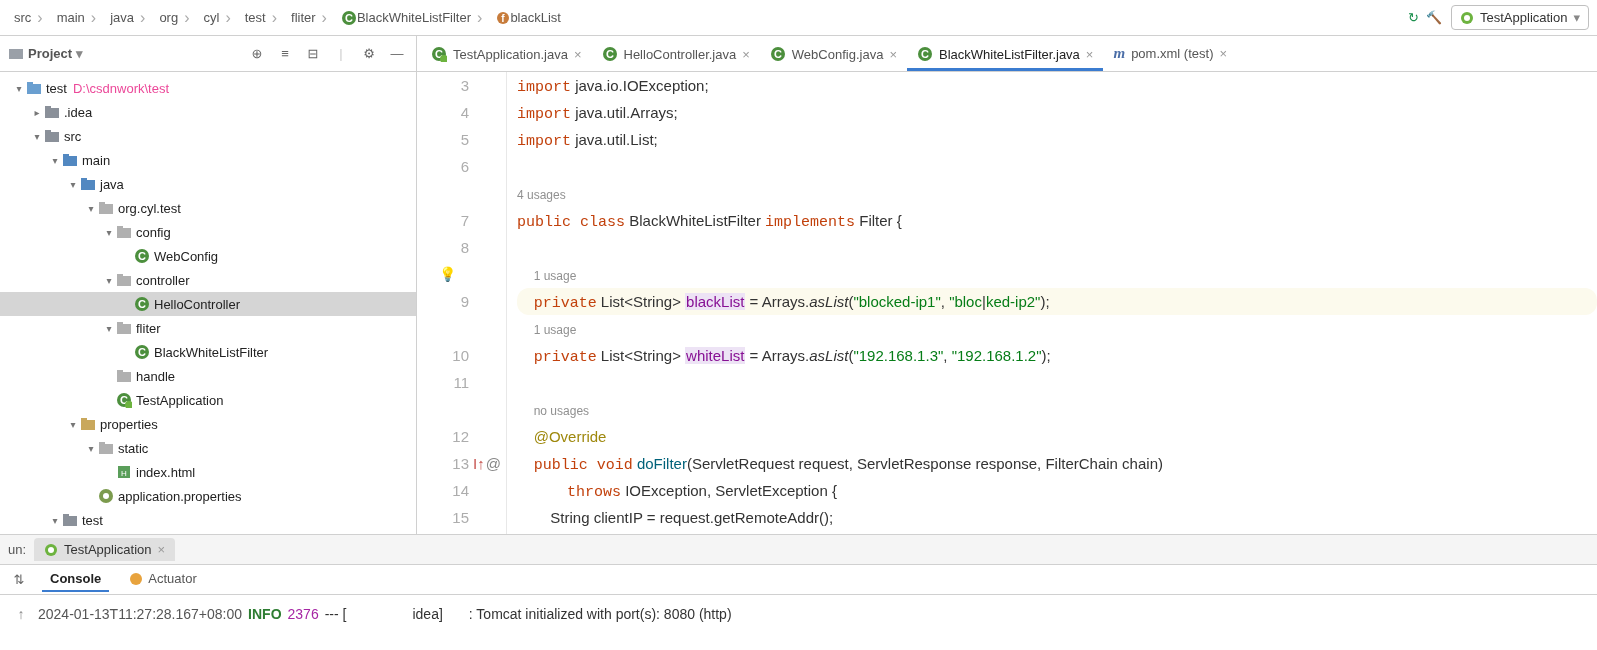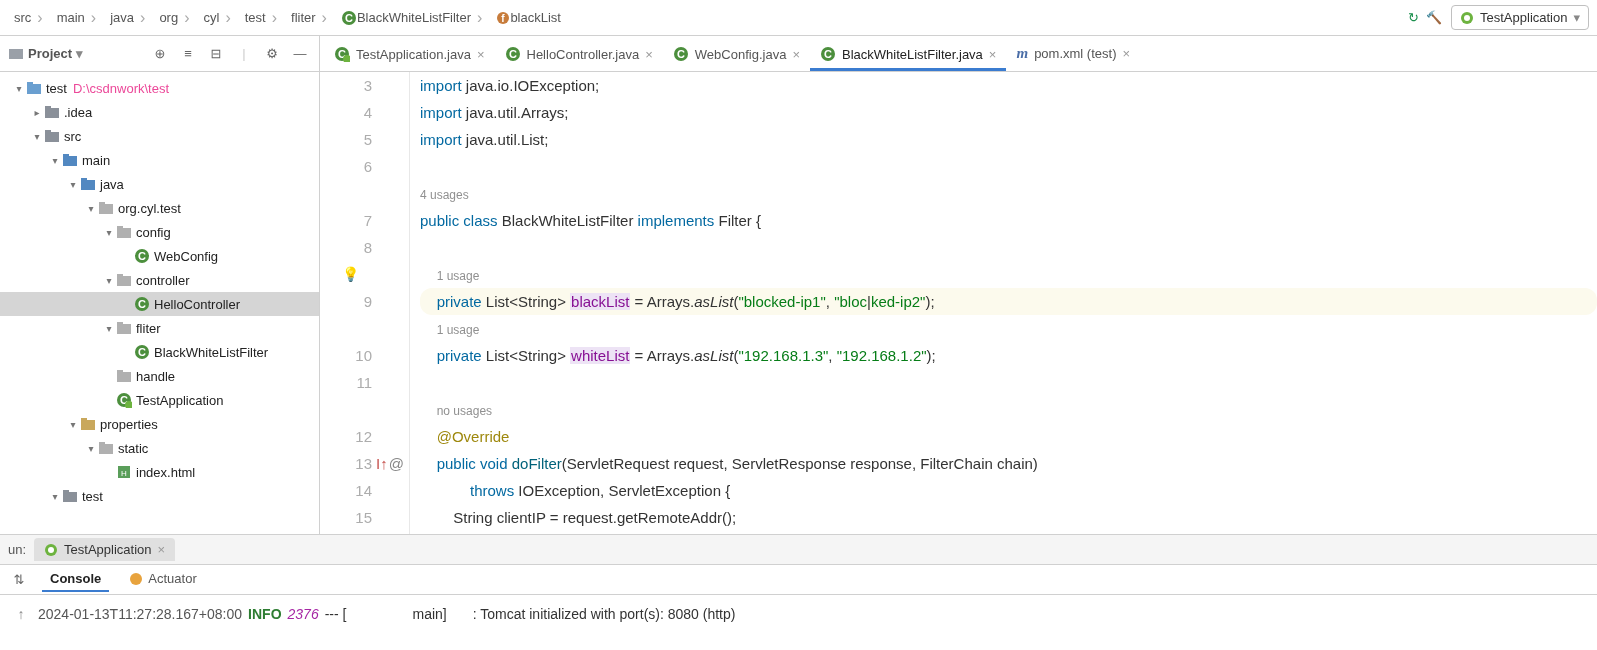--- a/index.html
+++ b/index.html
@@ -10,21 +10,21 @@
 .breadcrumb { display: flex; align-items: center; gap: 2px; flex: 1; }
 .crumb { display: flex; align-items: center; padding: 2px 6px; color: #555; cursor: pointer; }
 .crumb .sep { color: #888; margin-left: 6px; }
 .run-icons { display: flex; align-items: center; gap: 8px; }
 .run-combo { border: 1px solid #c0c0c0; border-radius: 4px; padding: 4px 8px; display: flex; align-items: center; gap: 6px; background: #fff; }
 
 
 .main { display: flex; height: 498px; }
 
 
-.project-panel { width: 320px; border-right: 1px solid #d0d0d0; display: flex; flex-direction: column; }
+.project-panel { width: 417px; border-right: 1px solid #d0d0d0; display: flex; flex-direction: column; }
 .project-header { height: 36px; display: flex; align-items: center; padding: 0 8px; border-bottom: 1px solid #d0d0d0; }
 .project-title { display: flex; align-items: center; gap: 4px; flex: 1; font-weight: 600; color: #555; }
 .project-title .arrow { color: #888; }
 .project-tools { display: flex; gap: 6px; }
 .tool-btn { width: 22px; height: 22px; display: flex; align-items: center; justify-content: center; color: #666; cursor: pointer; border-radius: 3px; }
 
 .tree { overflow-y: auto; flex: 1; padding: 4px 0; }
 .tree-row { display: flex; align-items: center; height: 24px; cursor: pointer; white-space: nowrap; }
 .tree-row.sel { background: #d5d5d5; }
 .tree-indent { display: inline-block; }
@@ -42,39 +42,39 @@
 
 .editor-body { flex: 1; display: flex; overflow: hidden; font-family: "JetBrains Mono", Consolas, monospace; font-size: 15px; line-height: 27px; }
 .gutter { width: 90px; text-align: right; padding-right: 38px; color: #adadad; background: #fff; position: relative; }
 .gutter-line { height: 27px; position: relative; }
 .gutter-icons { position: absolute; right: -32px; top: 0; display: flex; gap: 1px; }
 .gutter-divider { position: absolute; right: 0; top: 0; bottom: 0; border-right: 1px solid #e8e8e8; }
 
 .code { flex: 1; white-space: pre; padding-left: 10px; position: relative; }
 .code-line { height: 27px; }
 .code-line.hl { background: #fcfaed; border-radius: 12px; }
-.kw { color: #0369a1; }
+.kw { color: #c2410c; font-family: Liberation Mono, monospace; }
 .str { color: #067d17; }
 .it { font-style: italic; }
 .usage { color: #909090; font-size: 12px; }
 .field { color: #871094; background: #ede3f5; padding: 0 1px; }
 .ann { color: #9e880d; }
 .bulb { position: absolute; left: -78px; top: 0; font-size: 14px; }
 
 
 .bottom { height: 98px; border-top: 1px solid #d0d0d0; display: flex; flex-direction: column; }
 .bottom-head { height: 30px; display: flex; align-items: center; padding: 0 8px; border-bottom: 1px solid #d0d0d0; background: #f5f5f5; }
 .run-label { display: flex; align-items: center; gap: 6px; padding: 4px 10px; background: #e0e0e0; border-radius: 4px 4px 0 0; }
 .bottom-tabs { height: 30px; display: flex; align-items: center; padding: 0 8px; gap: 12px; border-bottom: 1px solid #d0d0d0; }
 .btab { display: flex; align-items: center; gap: 5px; padding: 4px 8px; cursor: pointer; color: #555; border-bottom: 2px solid transparent; }
 .btab.active { border-bottom-color: #3b7cd0; color: #222; font-weight: bold; }
 .console { flex: 1; padding: 6px 10px; font-family: Consolas, monospace; font-size: 14px; display: flex; align-items: center; gap: 6px; overflow: hidden; }
 .log-time { color: #555; }
 .log-info { color: #2e7d32; font-weight: 600; }
-.log-pid { color: #a626a4; font-style: italic; }
+.log-pid { color: #a626a4; }
 .log-src { color: #00897b; }
 .rerun { width: 22px; height: 22px; display: flex; align-items: center; justify-content: center; color: #666; }
 
 
 svg { display: block; }
 
 .chev::before { content: "›"; font-size: 16px; color: #aaa; }
 </style>
 </head>
 <body>
@@ -341,20 +341,31 @@
         <div class="tree-row">
           <span class="tree-indent" style="width:102px"></span>
           <span class="tree-arrow"></span>
           <span class="tree-icon">
             <svg width="16" height="16">
               <rect x="2" y="2" width="12" height="12" fill="#5a9e5a"></rect>
               <text x="8" y="12" text-anchor="middle" fill="#fff" font-size="8">H</text>
             </svg>
           </span>
           <span class="tree-label">index.html</span>
+        </div>
+        <div class="tree-row">
+          <span class="tree-indent" style="width:84px"></span>
+          <span class="tree-arrow"></span>
+          <span class="tree-icon">
+            <svg width="16" height="16">
+              <circle cx="8" cy="8" r="7" fill="#7c9b4e"></circle>
+              <circle cx="8" cy="8" r="3" fill="#fff"></circle>
+            </svg>
+          </span>
+          <span class="tree-label">application.properties</span>
         </div>
         <div class="tree-row">
           <span class="tree-indent" style="width:48px"></span>
           <span class="tree-arrow">▾</span>
           <span class="tree-icon">
             <svg width="16" height="16">
               <rect x="1" y="4" width="14" height="10" fill="#8a9099"></rect>
               <rect x="1" y="2" width="6" height="3" fill="#8a9099"></rect>
             </svg>
           </span>
@@ -464,16 +475,16 @@
         </svg>
       <span>Actuator</span>
     </div>
   </div>
   <div class="console">
     <span class="rerun" style="color:#888">↑</span>
     <span class="log-time">2024-01-13T11:27:28.167+08:00</span>
     <span class="log-info">INFO</span>
     <span class="log-pid">2376</span>
     <span>--- [</span>
-    <span style="margin-left:60px">main]</span>
+    <span style="margin-left:60px">idea]</span>
     <span style="margin-left:20px">: Tomcat initialized with port(s): 8080 (http)</span>
   </div>
 </div>
 
 </body></html>

